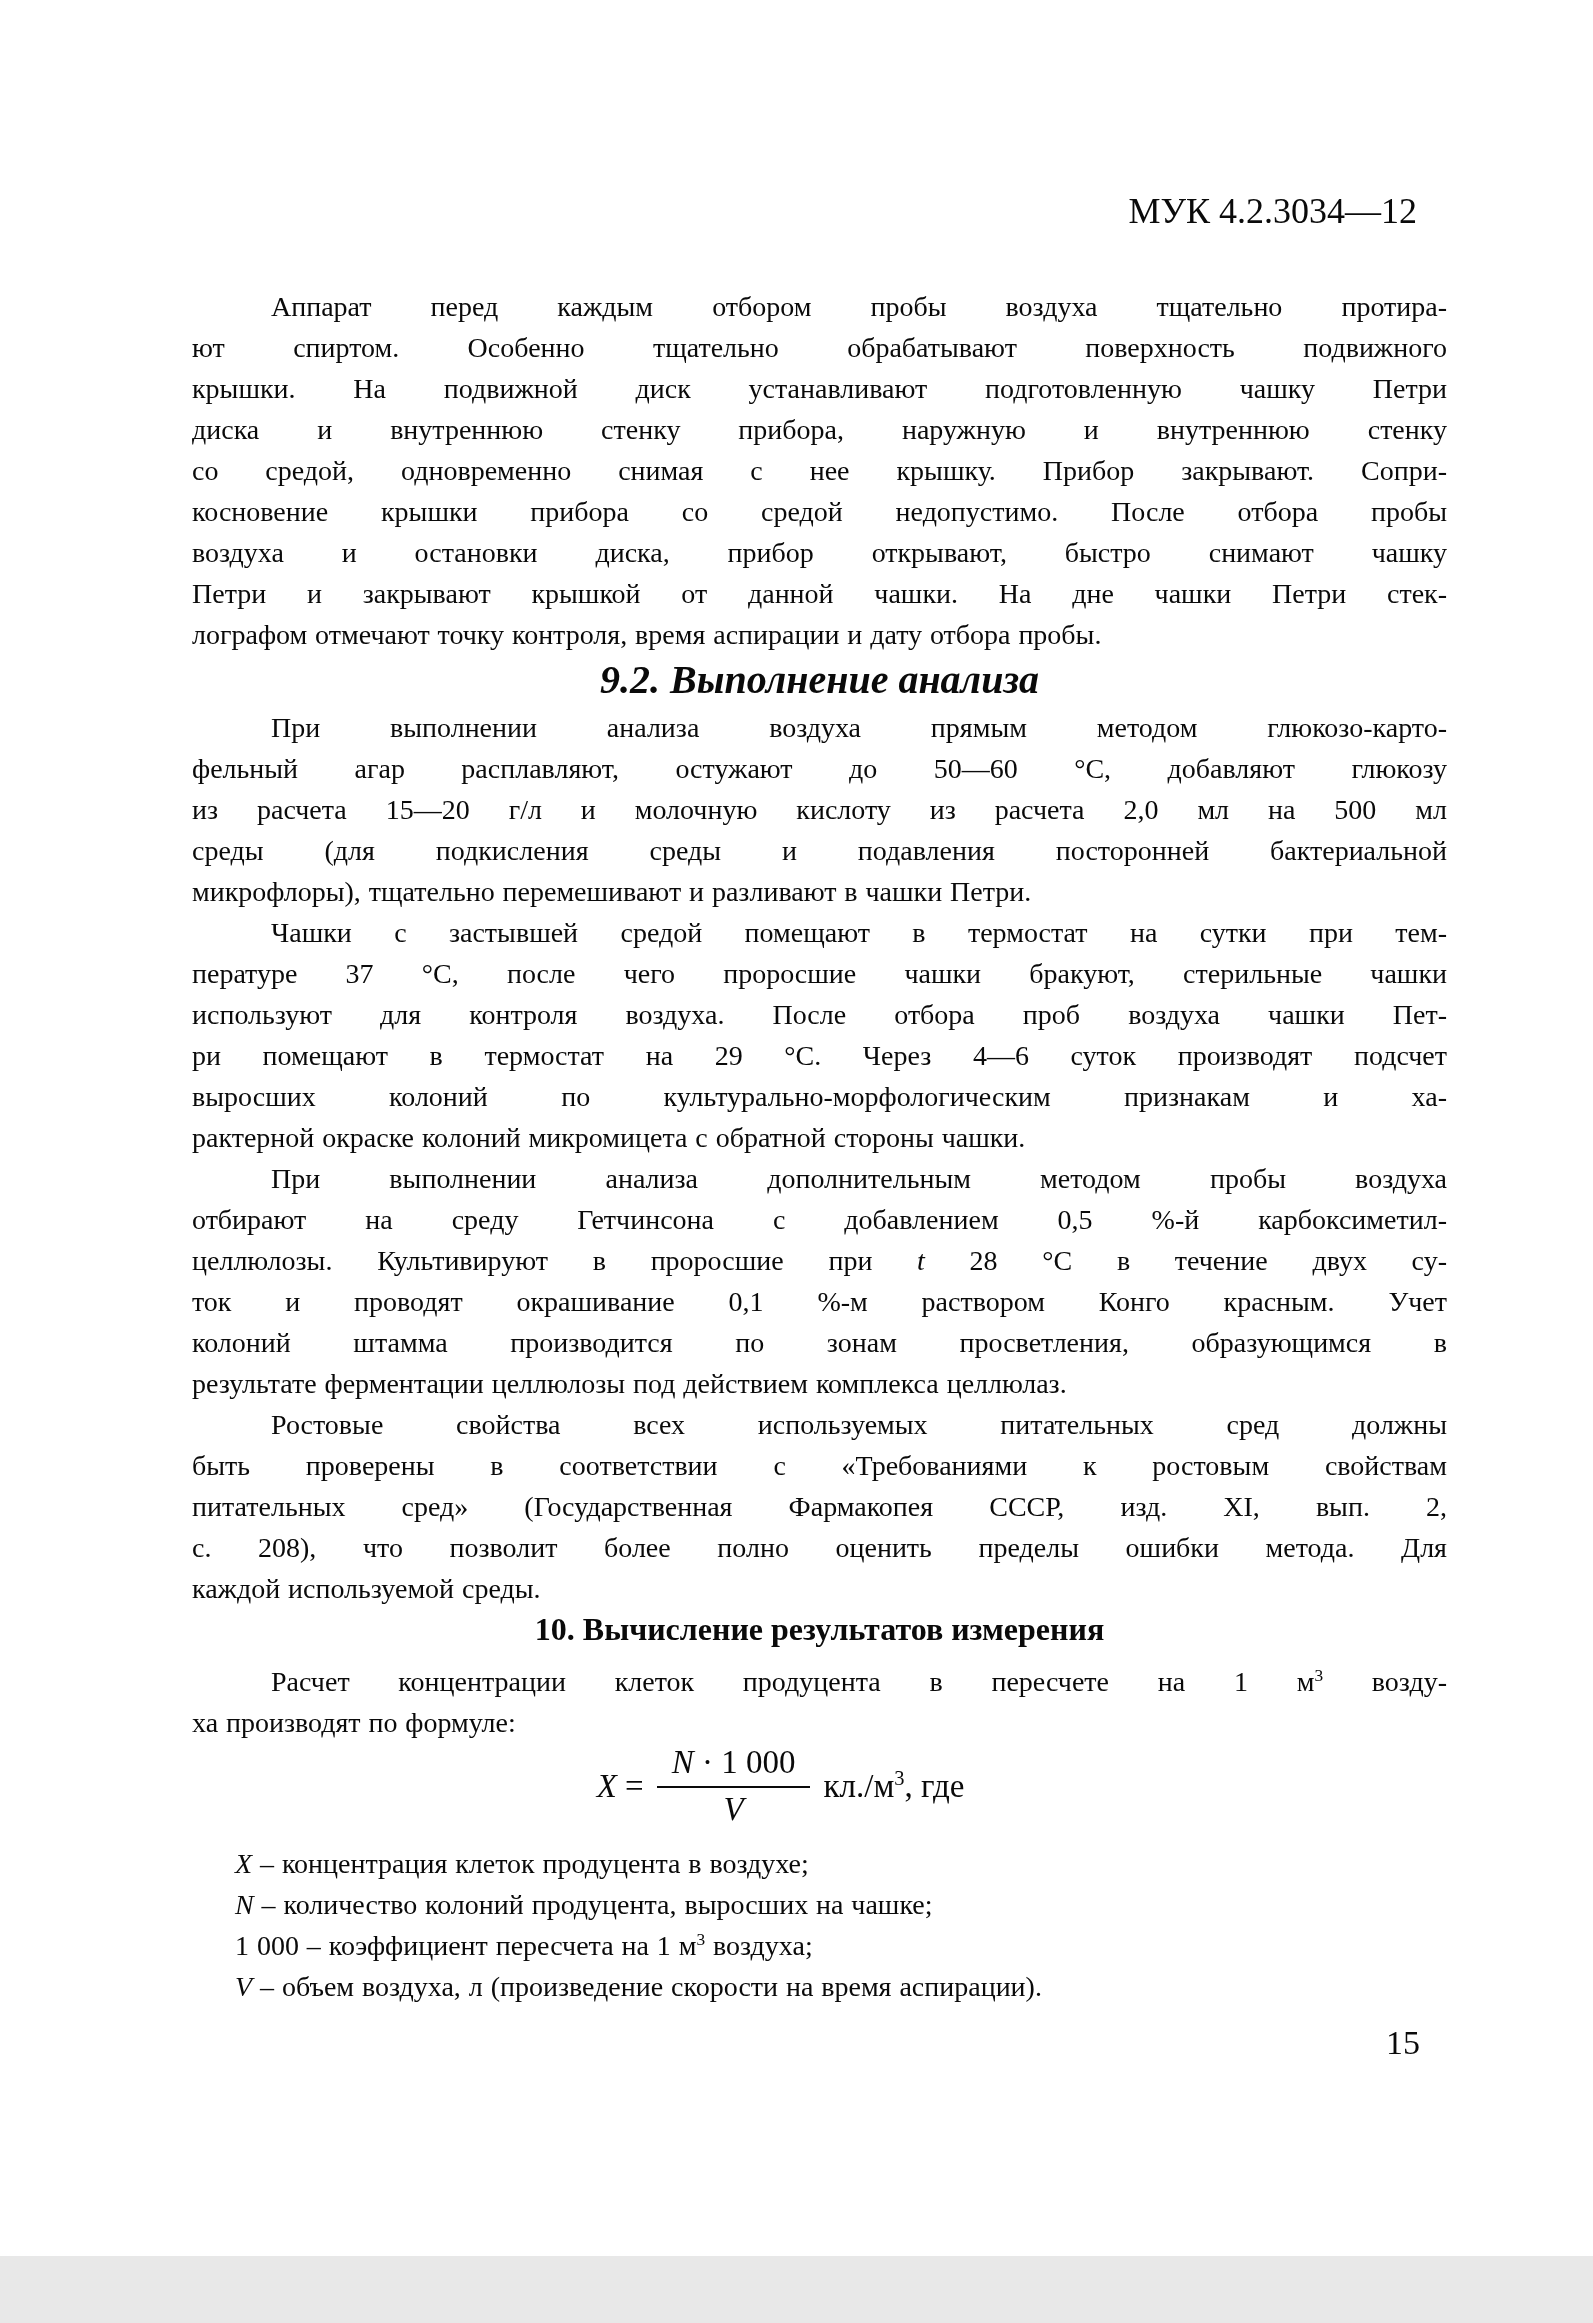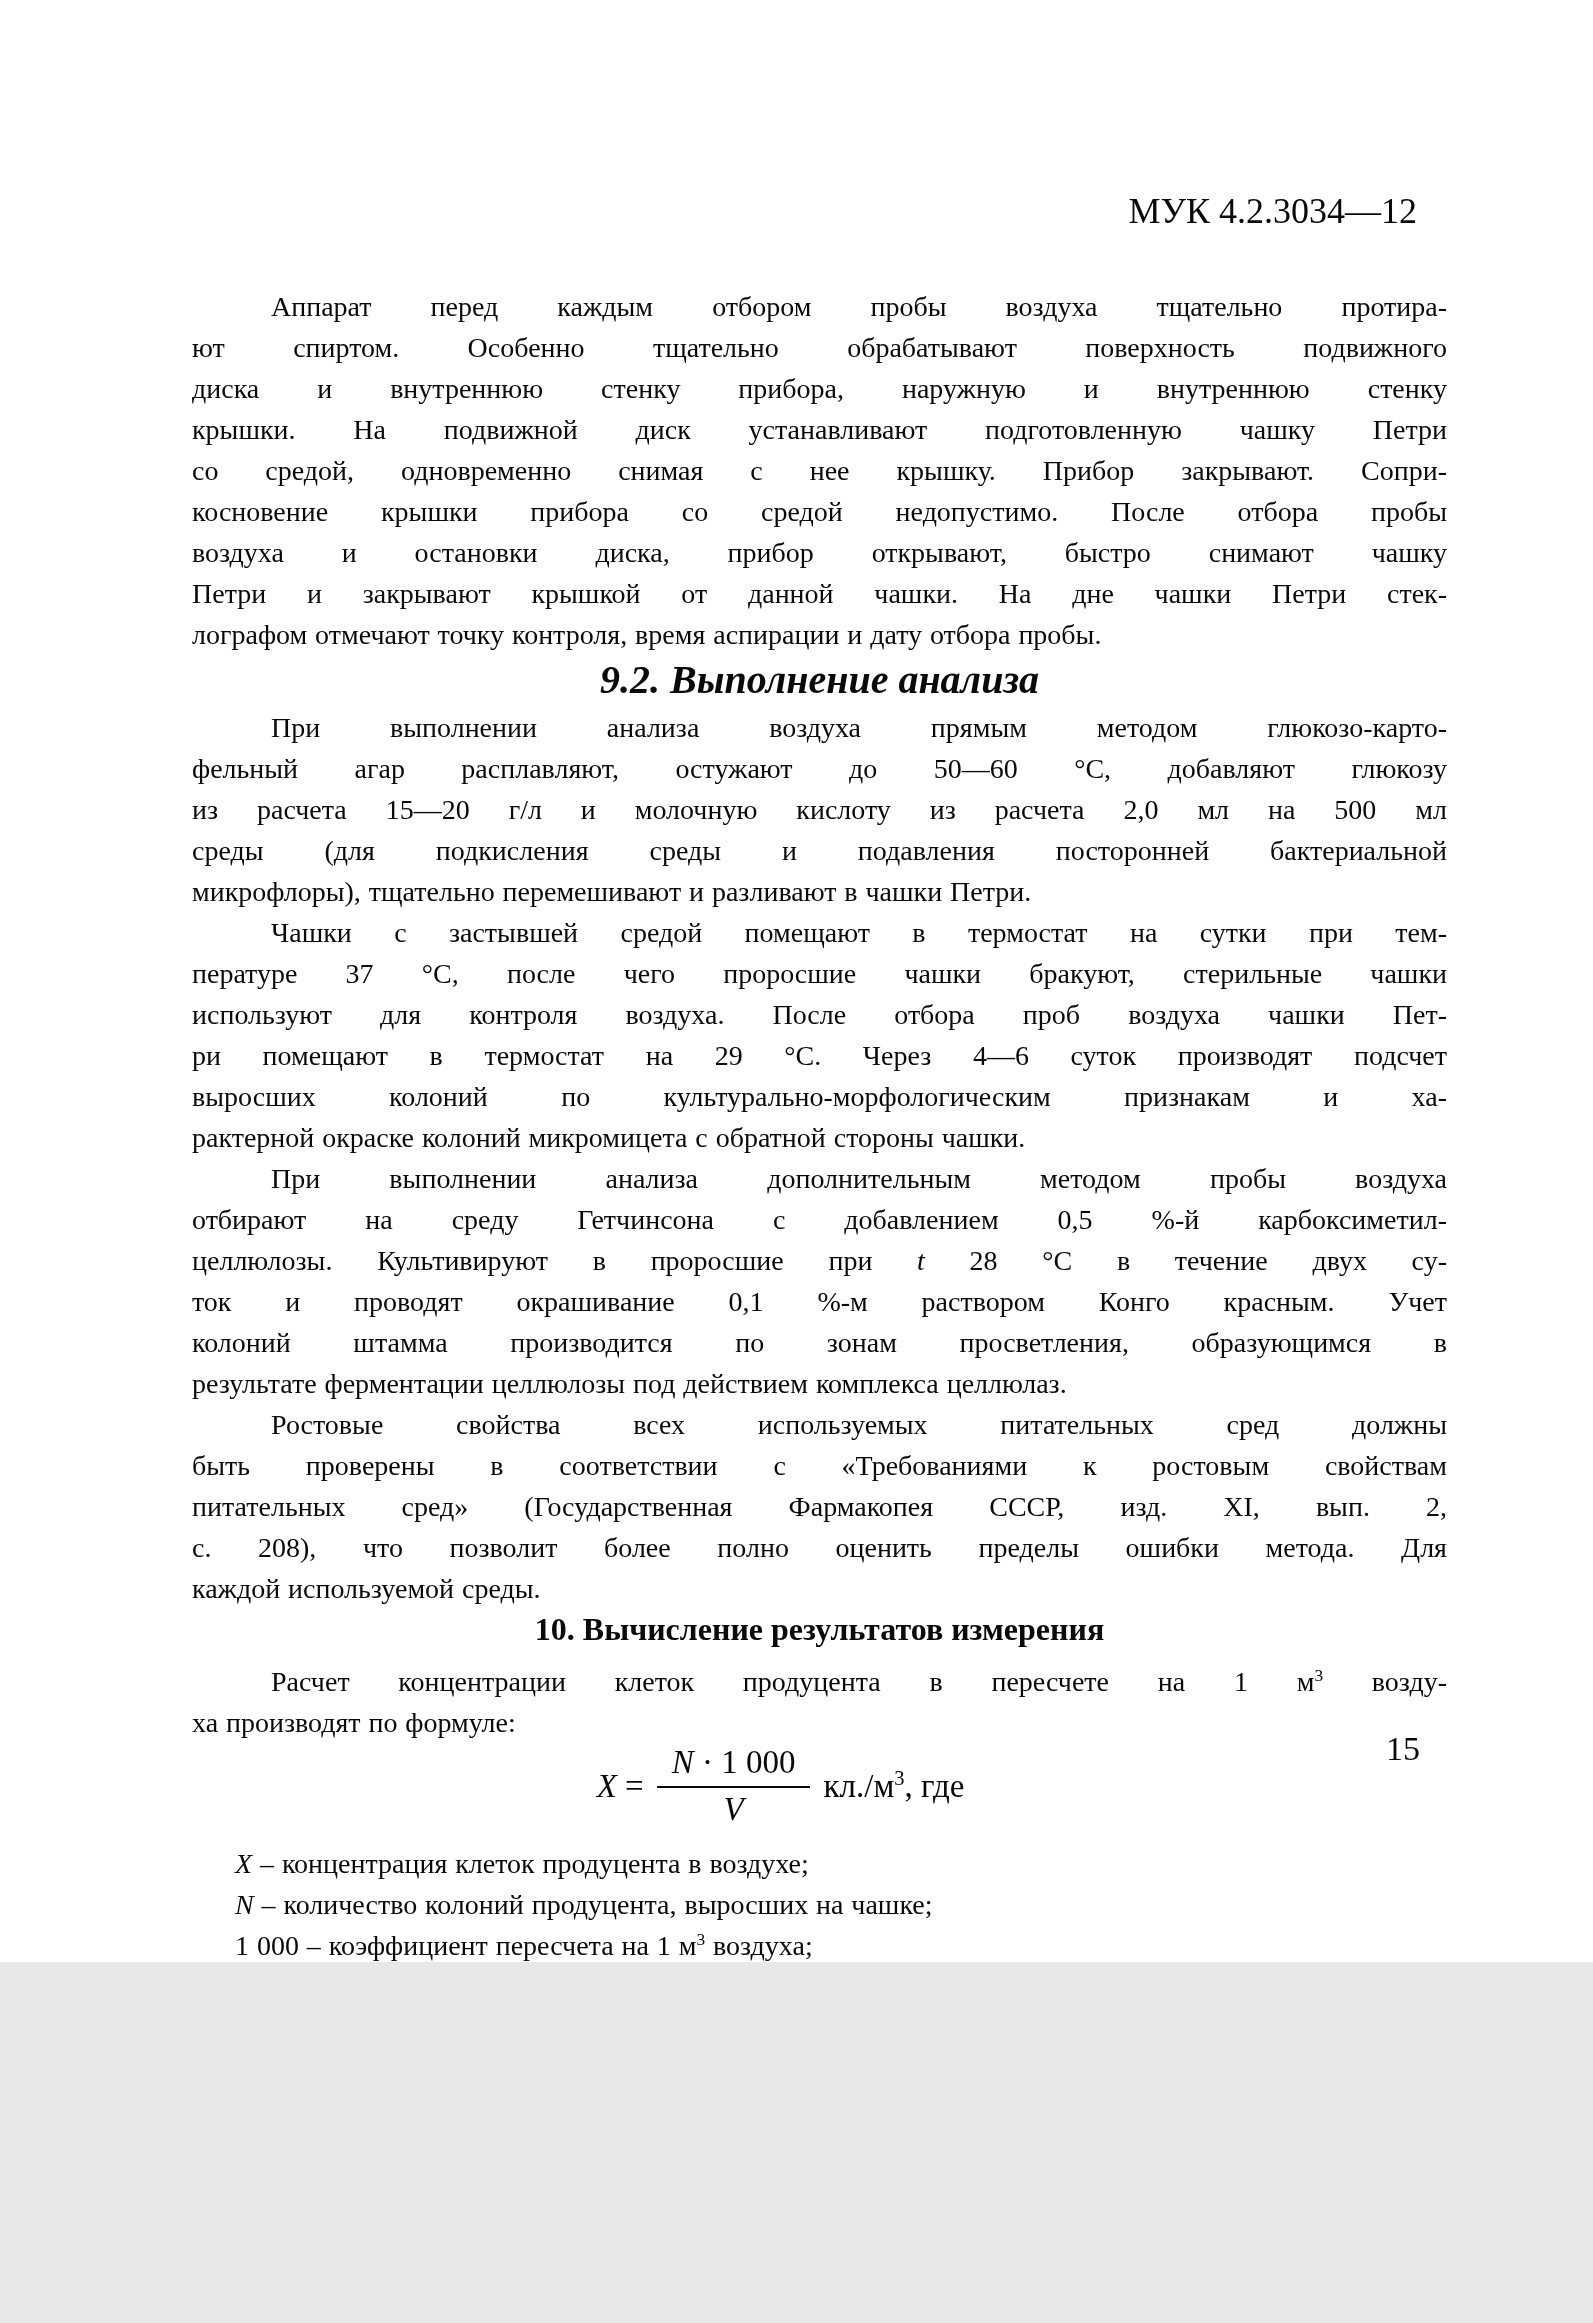--- a/index.html
+++ b/index.html
@@ -1,18 +1,18 @@
 <!DOCTYPE html>
 <html style="font-size:15px"><head>
 <meta charset="utf-8">
 <style>
   html,body{margin:0;padding:0;background:#e8e8e8;}
   .page{
     position:relative;
-    width:1594px;height:1962px;
+    width:1594px;height:2256px;
     background:#ffffff;
     font-family:"Liberation Serif", serif;
     color:#0a0a0a;
     overflow:hidden;
   }
   .doc-header{
     position:absolute;top:191px;left:192px;width:1225px;
     text-align:right;font-size:36px;line-height:41px;white-space:nowrap;
   }
   .doc-body{position:absolute;left:192px;top:286px;width:1255px;}
@@ -45,22 +45,22 @@
 </head>
 <body>
 
 <div class="page">
   <div class="doc-header">МУК 4.2.3034—12</div>
 
   <div class="doc-body">
       <div>
         <div class="line first">Аппарат перед каждым отбором пробы воздуха тщательно протира-</div>
         <div class="line">ют спиртом. Особенно тщательно обрабатывают поверхность подвижного</div>
+        <div class="line">крышки. На подвижной диск устанавливают подготовленную чашку Петри</div>
         <div class="line">диска и внутреннюю стенку прибора, наружную и внутреннюю стенку</div>
-        <div class="line">крышки. На подвижной диск устанавливают подготовленную чашку Петри</div>
         <div class="line">со средой, одновременно снимая с нее крышку. Прибор закрывают. Сопри-</div>
         <div class="line">косновение крышки прибора со средой недопустимо. После отбора пробы</div>
         <div class="line">воздуха и остановки диска, прибор открывают, быстро снимают чашку</div>
         <div class="line">Петри и закрывают крышкой от данной чашки. На дне чашки Петри стек-</div>
         <div class="line last">лографом отмечают точку контроля, время аспирации и дату отбора пробы.</div>
       </div>
       <div class="heading bold-italic">9.2. Выполнение анализа</div>
       <div>
         <div class="line first">При выполнении анализа воздуха прямым методом глюкозо-карто-</div>
         <div class="line">фельный агар расплавляют, остужают до 50—60 °С, добавляют глюкозу</div>

